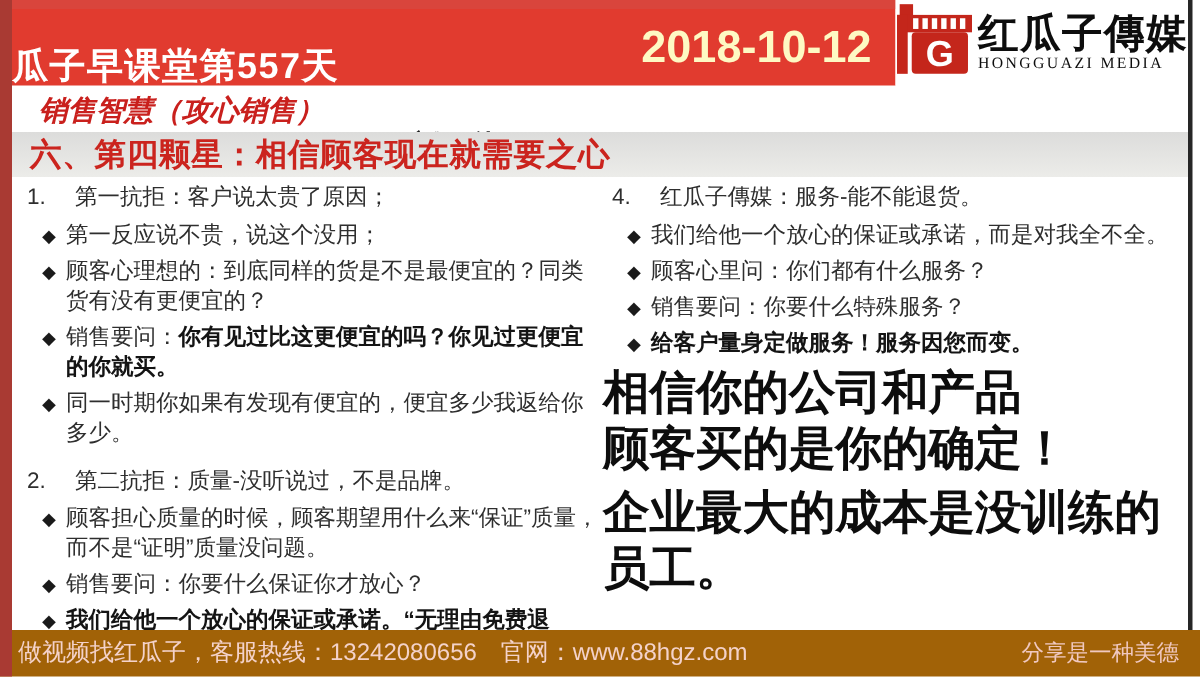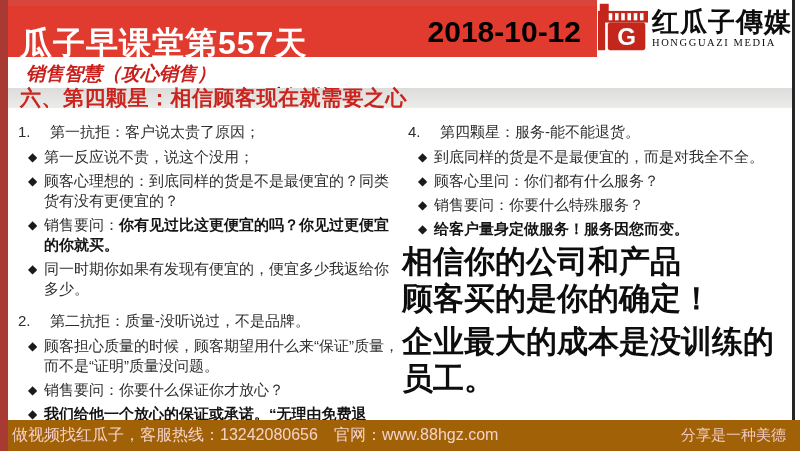--- a/index.html
+++ b/index.html
@@ -11,36 +11,36 @@
   .slide{position:absolute;inset:0;}
 
   
   .left-stripe{position:absolute;left:0;top:0;width:8px;height:451px;background:#a93a33;z-index:30;}
   .right-line{position:absolute;right:5px;top:0;width:3px;height:420px;background:#262626;z-index:30;}
 
   
   .banner{position:absolute;left:8px;top:0;width:785px;height:57px;display:flex;}
   .banner-red{flex:1;background:#e13b2f;display:flex;align-items:center;justify-content:space-between;
     border-top:6px solid #d9453c;}
-  .banner-title{color:#ffffff;font-weight:bold;font-size:32px;padding-left:12px;letter-spacing:1px;margin-top:25px;}
-  .banner-date{color:#000000;font-weight:bold;font-size:30px;padding-right:16px;}
+  .banner-title{color:#ffffff;font-weight:bold;font-size:24px;letter-spacing:1px;margin-top:25px;}
+  .banner-date{color:#fef9c3;font-weight:bold;font-size:30px;padding-right:16px;}
   .logo{width:196px;background:#ffffff;display:flex;align-items:center;justify-content:center;gap:4px;}
   .logo-icon{flex:0 0 auto;}
   .logo-text{display:flex;flex-direction:column;align-items:flex-start;line-height:1;}
   .logo-cn{font-family:"Liberation Serif","DejaVu Serif",serif;font-weight:bold;font-size:27px;color:#0d0d0d;letter-spacing:1px;}
   .logo-en{font-family:"Liberation Serif","DejaVu Serif",serif;font-size:10.5px;color:#0d0d0d;letter-spacing:1.6px;margin-top:2px;}
 
   
   .subtitle{position:absolute;left:8px;top:59px;height:29px;display:flex;align-items:center;padding-left:18px;
     font-size:19px;font-weight:bold;font-style:italic;gap:48px;}
   .sub-red{color:#c9201d;}
   .sub-black{color:#1a1a1a;margin-top:46px;}
 
   
-  .section-bar{position:absolute;left:8px;top:88px;width:785px;height:20px;
+  .section-bar{position:absolute;left:8px;top:88px;width:785px;height:30px;
     background:linear-gradient(#dcdcdb,#ecece9);display:flex;align-items:center;}
   .section-bar span{color:#cb241e;font-weight:bold;font-size:21px;padding-left:12px;letter-spacing:0.5px;}
 
   
   .content{position:absolute;left:8px;top:122px;width:785px;height:298px;display:flex;}
   .col{box-sizing:border-box;}
   .left-col{width:392px;padding-left:4px;}
   .right-col{width:393px;padding-left:2px;}
 
   .num-row{display:flex;font-size:15px;color:#2e2e2e;line-height:20px;margin-bottom:5px;}
@@ -148,25 +148,25 @@
         <span class="diamond">◆</span>
         <span class="bullet-text"><b>我们给他一个放心的保证或承诺。“无理由免费退货”。</b></span>
       </div>
 
     </div>
 
     <div class="col right-col">
 
       <div class="num-row">
         <span class="num">4.</span>
-        <span class="num-title">第四颗星：服务-能不能退货。</span>
+        <span class="num-title">红瓜子傳媒：服务-能不能退货。</span>
       </div>
       <div class="bullet">
         <span class="diamond">◆</span>
-        <span class="bullet-text"><span>到底同样的货是不是最便宜的，而是对我全不全。</span></span>
+        <span class="bullet-text"><span>我们给他一个放心的保证或承诺，而是对我全不全。</span></span>
       </div>
       <div class="bullet">
         <span class="diamond">◆</span>
         <span class="bullet-text"><span>顾客心里问：你们都有什么服务？</span></span>
       </div>
       <div class="bullet">
         <span class="diamond">◆</span>
         <span class="bullet-text"><span>销售要问：你要什么特殊服务？</span></span>
       </div>
       <div class="bullet">

